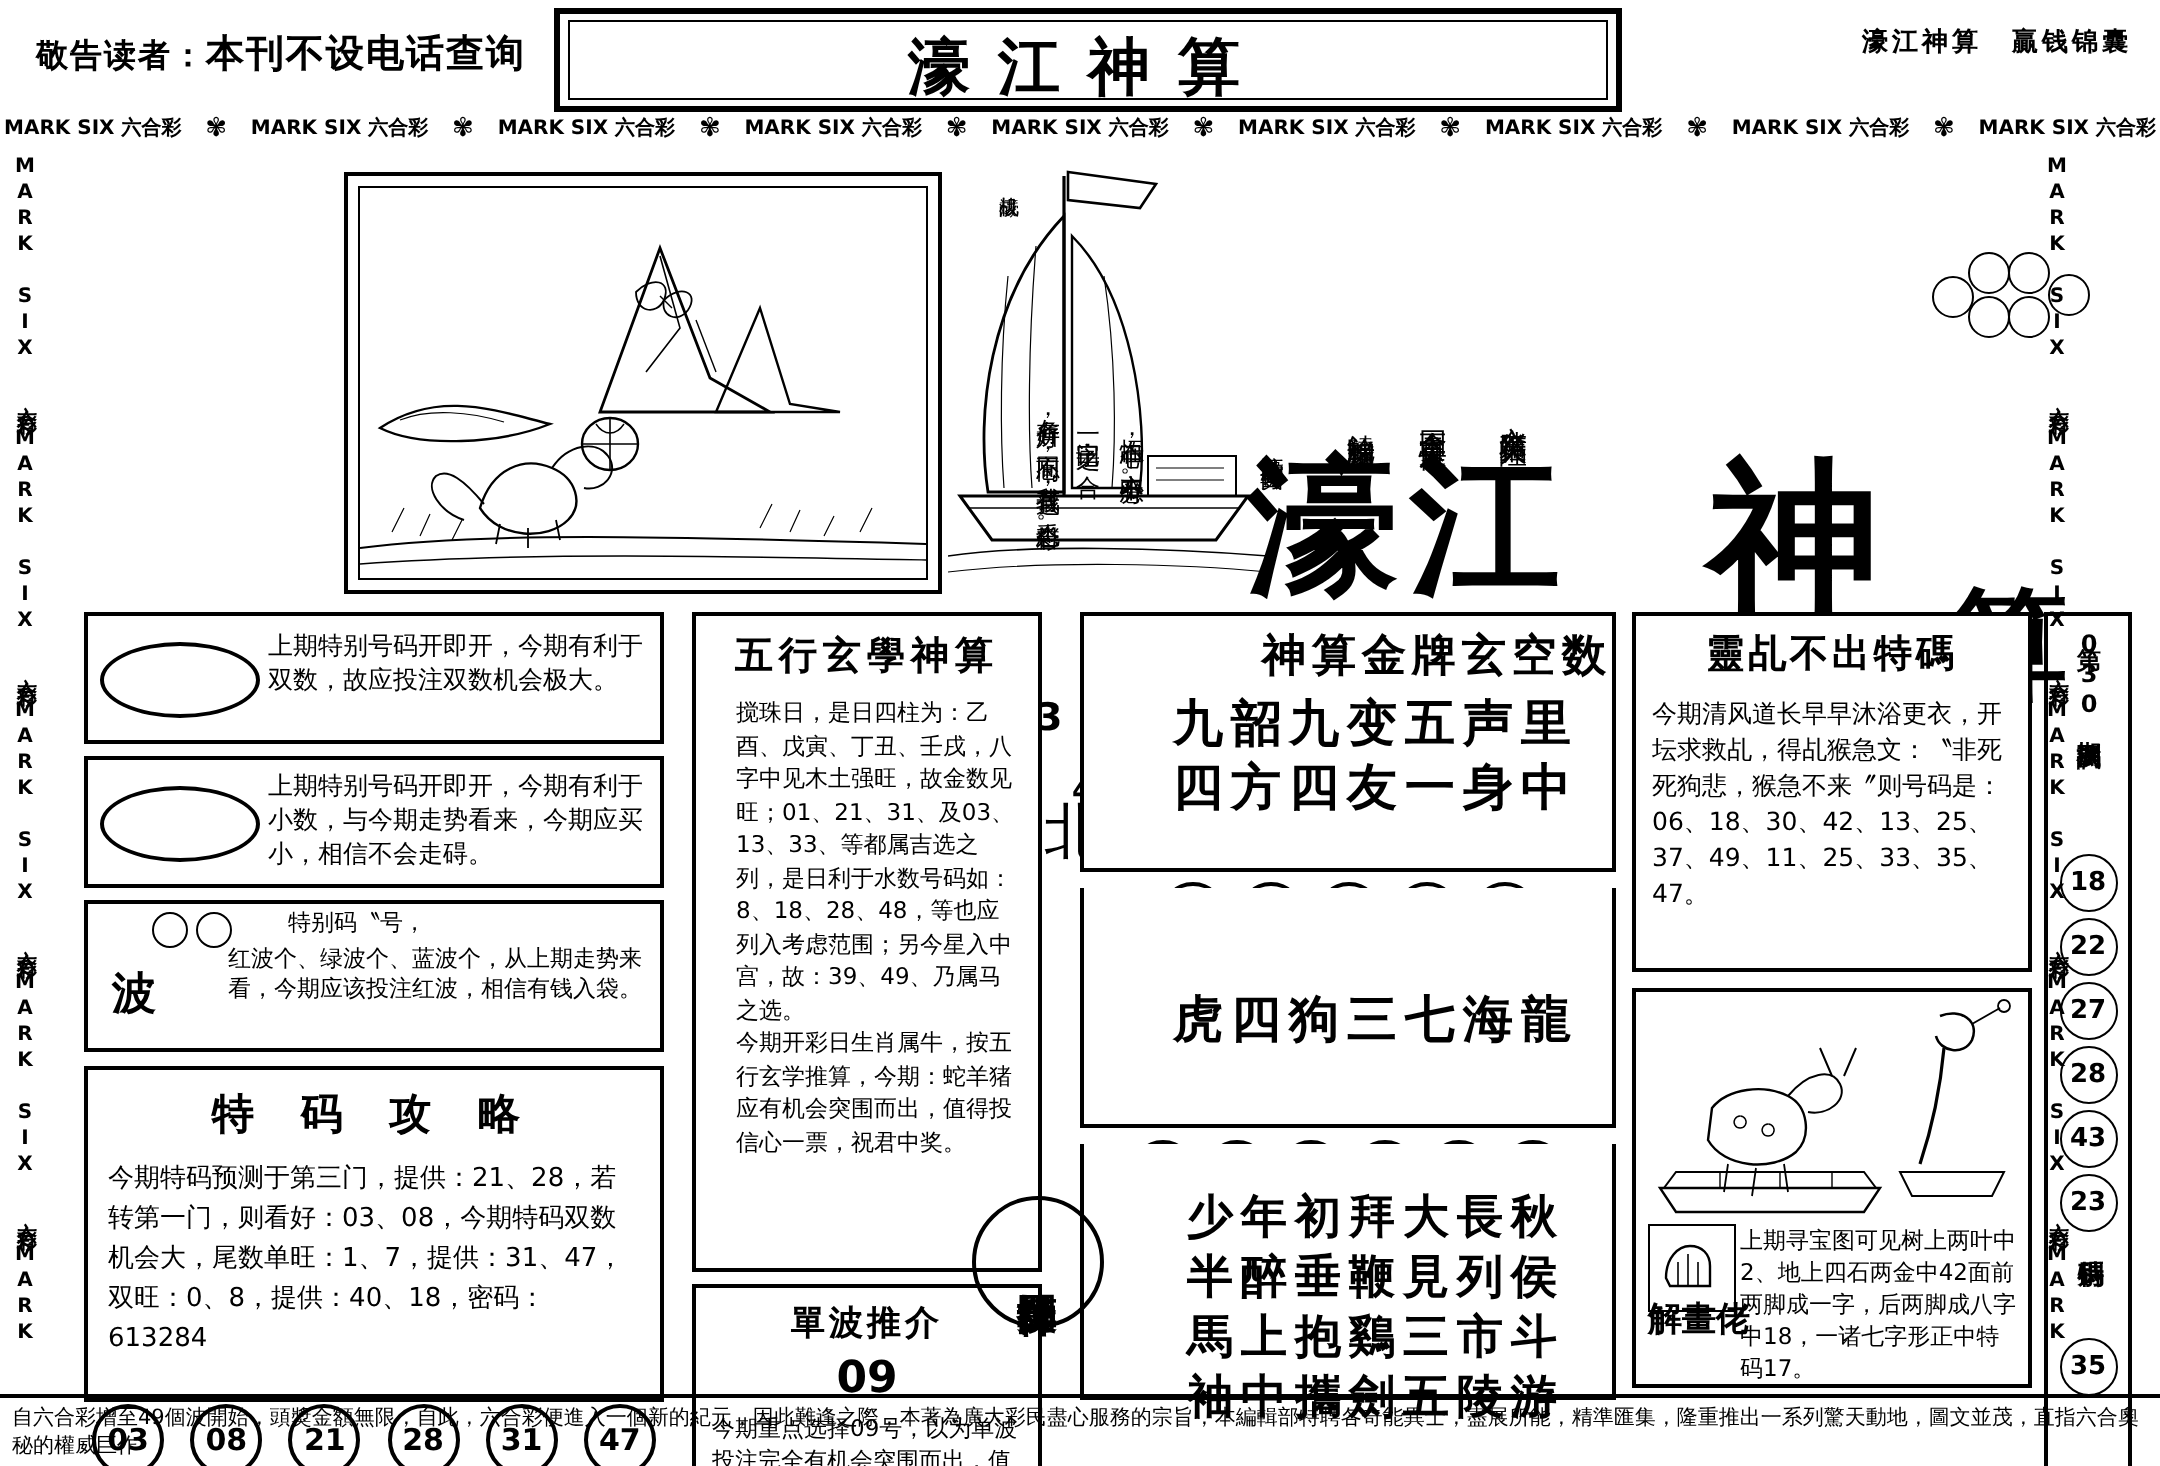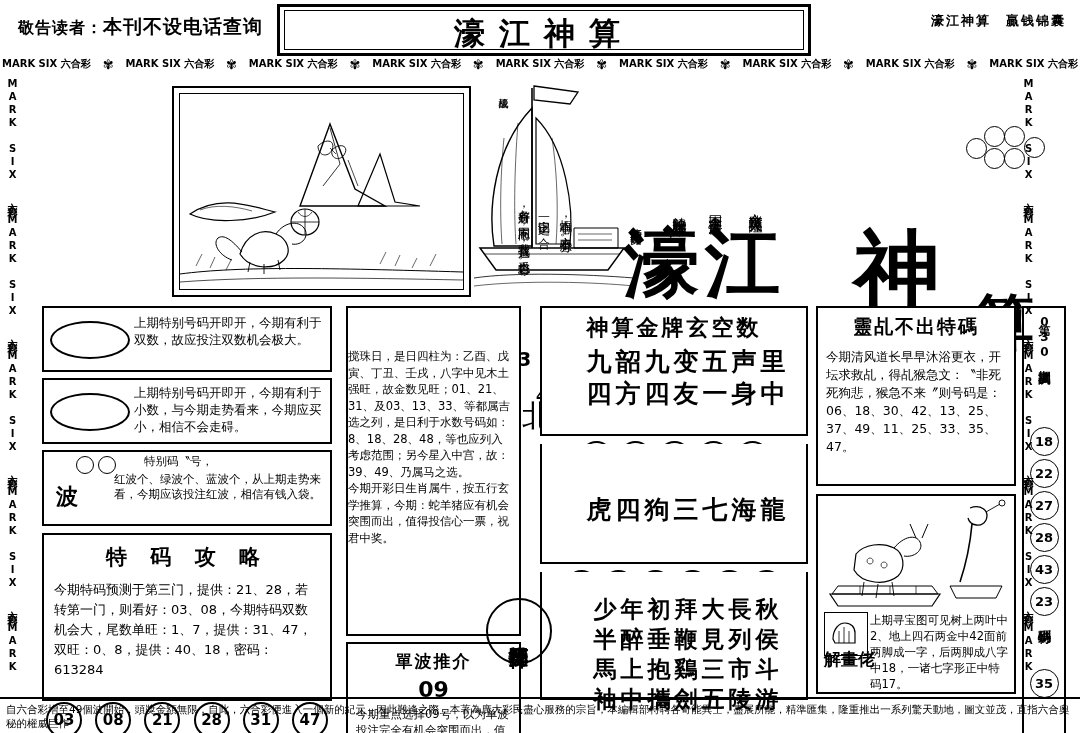--- a/index.html
+++ b/index.html
@@ -224,36 +224,37 @@
     <div class="ball-row" style="position:absolute;left:18px;top:630px;width:290px;">
       <div class="ball">03</div>
       <div class="ball">08</div>
       <div class="ball">21</div>
       <div class="ball">28</div>
       <div class="ball">31</div>
       <div class="ball">47</div>
     </div>
 
     <div class="blk mc1">
-      <div style="position:absolute;left:0;right:8px;top:40px;font-size:11.5px;line-height:16.5px;white-space:pre-wrap;">搅珠日，是日四柱为：乙酉、戊寅、丁丑、壬戌，八字中见木土强旺，故金数见旺；01、21、31、及03、13、33、等都属吉选之列，是日利于水数号码如：8、18、28、48，等也应列入考虑范围；另今星入中宫，故：39、49、乃属马之选。
+      <div class="hd" style="font-size:19px;letter-spacing:3px;margin-top:7px;">五行玄學神算</div>
+      <div style="position:absolute;left:20px;right:8px;top:40px;font-size:11.5px;line-height:16.5px;white-space:pre-wrap;">搅珠日，是日四柱为：乙酉、戊寅、丁丑、壬戌，八字中见木土强旺，故金数见旺；01、21、31、及03、13、33、等都属吉选之列，是日利于水数号码如：8、18、28、48，等也应列入考虑范围；另今星入中宫，故：39、49、乃属马之选。
 今期开彩日生肖属牛，按五行玄学推算，今期：蛇羊猪应有机会突围而出，值得投信心一票，祝君中奖。</div>
     </div>
 
     <div class="blk mc2">
       <div class="hd" style="font-size:17px;letter-spacing:2px;margin-top:6px;">單波推介</div>
       <div style="text-align:center;font-size:22px;font-weight:bold;margin-top:4px;">09</div>
       <div style="position:absolute;left:8px;right:8px;top:62px;font-size:11.5px;line-height:16px;">今期重点选择09号，以为单波投注完全有机会突围而出，值得投信心一票。</div>
     </div>
 
     <div style="position:absolute;left:494px;top:270px;font-size:19px;font-weight:bold;">3</div>
     <div style="position:absolute;left:512px;top:310px;font-size:14px;font-weight:bold;">4</div>
     <div style="position:absolute;left:498px;top:318px;font-size:30px;font-family:'DejaVu Serif','Liberation Serif',serif;">北</div>
 
     <div class="blk cc1">
-      <div class="hd" style="font-size:22px;letter-spacing:3px;margin-top:5px;">神算金牌玄空数</div>
+      <div class="hd" style="font-size:22px;letter-spacing:3px;margin-top:5px;text-align:right;">神算金牌玄空数</div>
       <div class="poem" style="margin-top:3px;">九韶九变五声里</div>
       <div class="poem">四方四友一身中</div>
     </div>
     <div class="ballrow" style="position:absolute;left:516px;top:363px;width:268px;">
       <div class="ball2">02</div>
       <div class="ball2">06</div>
       <div class="ball2">15</div>
       <div class="ball2">29</div>
       <div class="ball2">34</div>
     </div>

